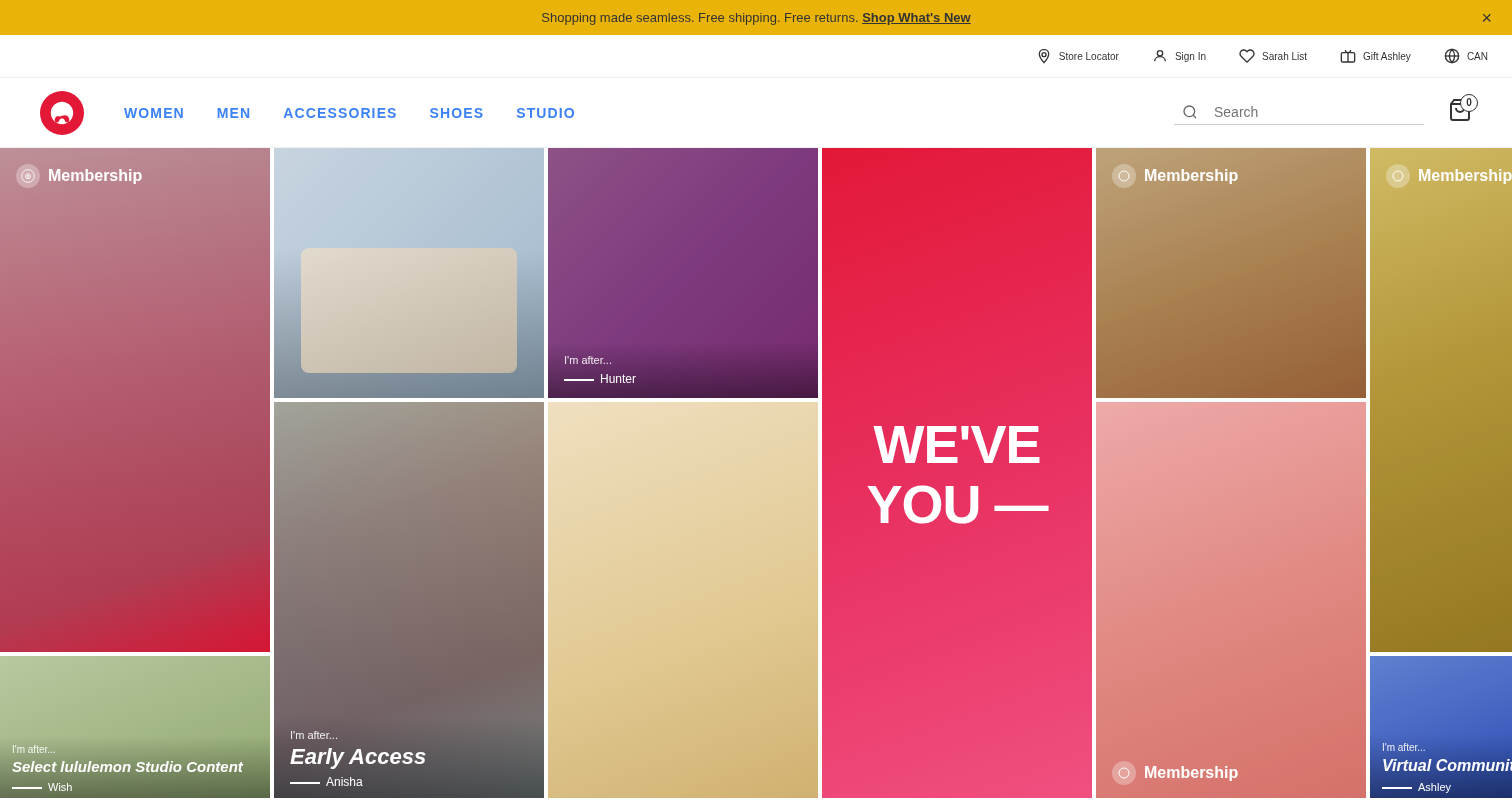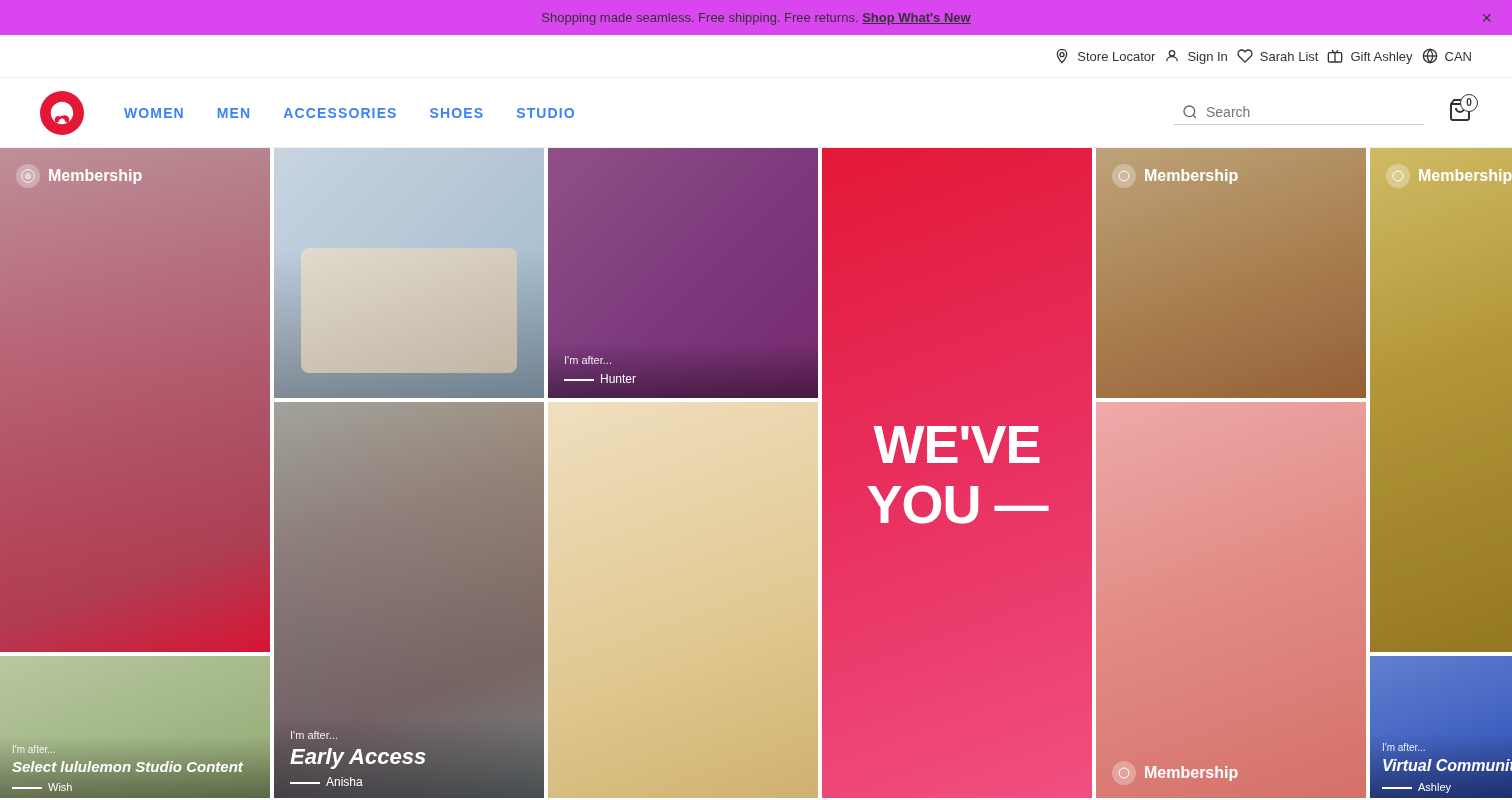--- a/index.html
+++ b/index.html
@@ -1,37 +1,37 @@
 <!DOCTYPE html>
 <html><head>
   <meta charset="utf-8">
   <style>
     * { margin: 0; padding: 0; box-sizing: border-box; }
     body { font-family: -apple-system, BlinkMacSystemFont, 'Helvetica Neue', Arial, sans-serif; background: #fff; width: 1512px; overflow-x: hidden; }
 
     
     .announcement-bar {
-      background: #d946ef;
+      background: #eab308;
       text-align: center;
       padding: 10px 20px;
       font-size: 13px;
       color: #333;
       position: relative;
     }
     .announcement-bar a { color: #333; font-weight: 600; text-decoration: underline; }
     .announcement-close {
       position: absolute; right: 20px; top: 50%; transform: translateY(-50%);
       background: none; border: none; cursor: pointer; font-size: 18px; color: #333;
     }
 
     
     .top-nav {
       display: flex; justify-content: flex-end; align-items: center;
-      padding: 12px 40px; gap: 8px; border-bottom: 1px solid #eee;
-      font-size: 13px; color: #333;
+      padding: 12px 24px; gap: 32px; border-bottom: 1px solid #eee;
+      font-size: 10px; color: #333;
     }
     .top-nav-item {
       display: flex; align-items: center; gap: 6px; cursor: pointer;
       text-decoration: none; color: #333;
     }
     .icon-circle { width: 18px; height: 18px; display: inline-flex; align-items: center; justify-content: center; }
 
     
     .main-nav {
       display: flex; align-items: center; padding: 0 40px;
@@ -43,21 +43,21 @@
       display: flex; align-items: center; justify-content: center;
     }
     .logo-circle svg { width: 28px; height: 28px; fill: white; }
     .nav-links { display: flex; gap: 32px; flex: 1; }
     .nav-link {
       font-size: 14px; font-weight: 600; text-transform: uppercase;
       letter-spacing: 0.08em; color: #3b82f6; text-decoration: none; cursor: pointer;
     }
     .search-area {
       display: flex; align-items: center; border-bottom: 1px solid #ccc;
-      padding: 4px 8px; gap: 8px; min-width: 250px;
+      padding: 4px 8px; gap: 16px; min-width: 250px;
     }
     .search-area input {
       border: none; outline: none; font-size: 14px; color: #666; background: transparent; width: 200px;
     }
     .cart-btn {
       position: relative; background: none; border: none; cursor: pointer;
       margin-left: 24px; font-size: 22px; color: #333;
     }
     .cart-badge {
       position: absolute; top: -4px; right: -6px;

